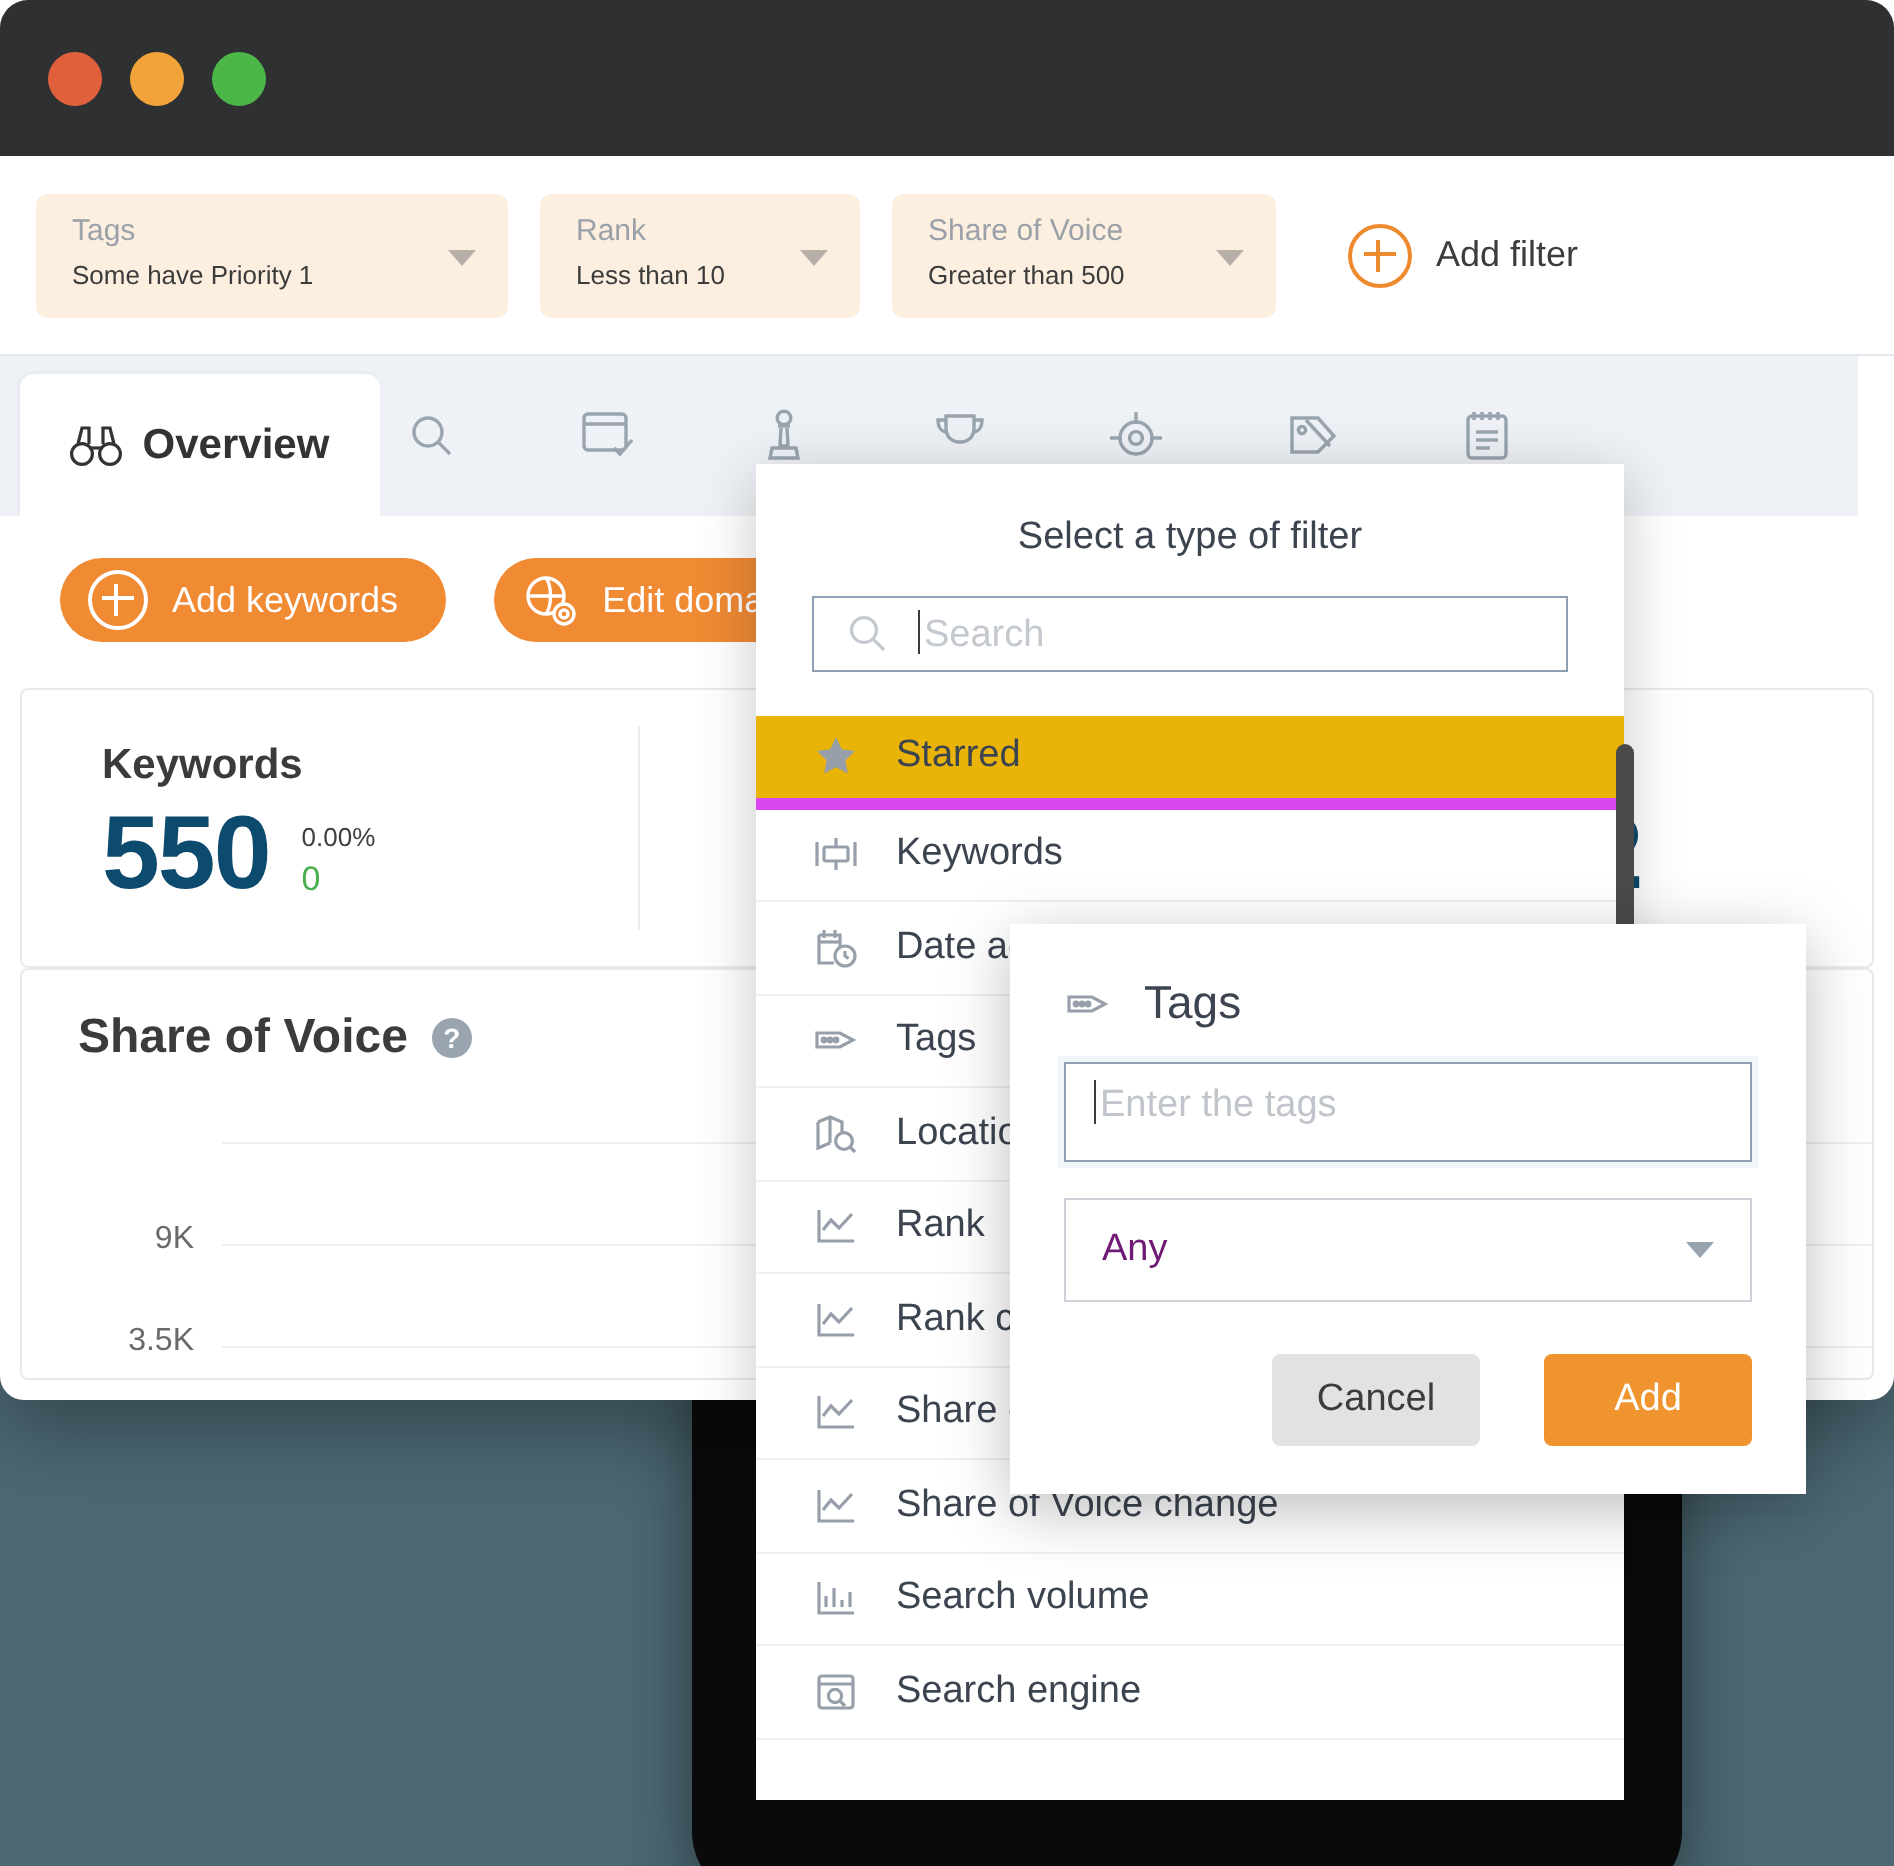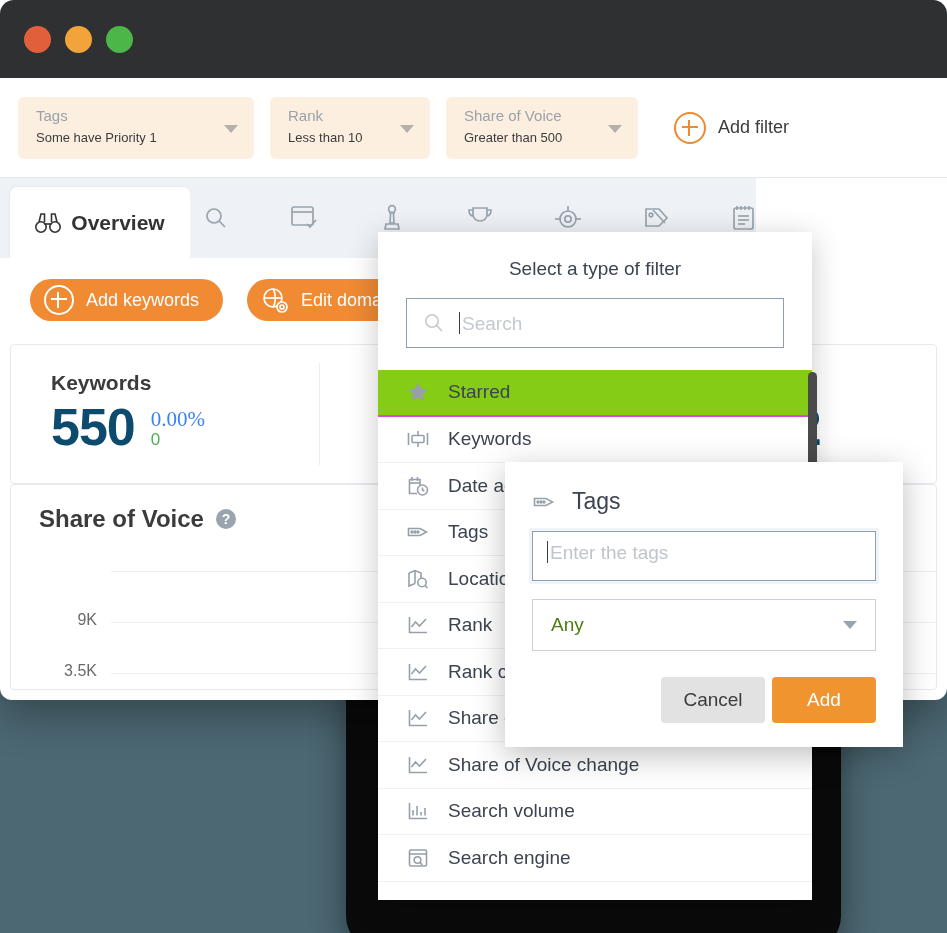--- a/index.html
+++ b/index.html
@@ -63,21 +63,21 @@
   }
   .plus-o:before,.plus-o:after{
     content:"";position:absolute;background:#ee8a2e;
   }
   .plus-o:before{left:6px;right:6px;top:12px;height:2px;}
   .plus-o:after{top:6px;bottom:6px;left:12px;width:2px;}
   .addfilter span{font-size:18px;color:#3c3c3c;}
 
   
   .tabstrip{
-    position:absolute;left:0;top:178px;width:756px;height:80px;
+    position:absolute;left:0;top:178px;width:929px;height:80px;
     background:#eef2f6;border-bottom:1px solid #dde3ea;
   }
   .tab-active{
     position:absolute;left:10px;top:9px;width:180px;height:72px;
     background:#fff;border-radius:7px 7px 0 0;
     display:flex;align-items:center;justify-content:center;gap:10px;
     box-shadow:-1px -1px 2px rgba(0,0,0,.04);
   }
   .tab-active .t-label{font-size:21px;font-weight:bold;color:#333;}
   .tabicons{
@@ -103,21 +103,21 @@
   
   .stats{position:absolute;left:10px;top:344px;width:927px;height:140px;
          background:#fff;border:1px solid #e6eaee;border-radius:4px;box-sizing:border-box;
          display:flex;}
   .stat{flex:1;padding:26px 0 0 40px;box-sizing:border-box;position:relative;}
   .stat + .stat:before{content:"";position:absolute;left:0;top:18px;bottom:18px;width:1px;background:#e9edf1;}
   .stat .s-label{font-size:21px;font-weight:bold;color:#3b3b3b;margin-bottom:2px;}
   .stat .s-row{display:flex;align-items:flex-start;gap:16px;}
   .stat .s-value{font-size:52px;font-weight:bold;color:#0c4a6e;line-height:60px;letter-spacing:-1px;}
   .stat .s-delta{padding-top:12px;}
-  .stat .s-pct{font-size:21px;color:#3b82f6;line-height:20px;font-family:Liberation Serif, serif;}
+  .stat .s-pct{font-size:13px;color:#404040;line-height:20px;}
   .stat .s-abs{font-size:17px;color:#4caf50;line-height:22px;}
 
   
   .sovcard{position:absolute;left:10px;top:484px;width:927px;height:206px;
            background:#fff;border:1px solid #e6eaee;border-radius:4px;box-sizing:border-box;
            overflow:hidden;}
   .sov-title{position:absolute;left:28px;top:20px;display:flex;align-items:center;gap:12px;}
   .sov-title .st{font-size:24px;font-weight:bold;color:#3b3b3b;}
   .qmark{width:20px;height:20px;border-radius:50%;background:#9aa4ae;color:#fff;
          font-size:14px;font-weight:bold;display:flex;align-items:center;justify-content:center;}
@@ -126,31 +126,31 @@
   .gtick{position:absolute;right:calc(100% + 14px);top:-11px;font-size:16px;color:#6a6a6a;white-space:nowrap;}
 
   
   .popover{
     position:absolute;left:378px;top:232px;width:434px;height:668px;
     background:#fff;box-shadow:0 6px 28px rgba(0,0,0,.22);
   }
   .pop-head{padding:26px 28px 0 28px;}
   .pop-title{font-size:19px;color:#3c4450;margin-bottom:18px;text-align:center;}
   .searchbox{
-    height:50px;border:1px solid #8f9fb2;display:flex;align-items:center;gap:14px;padding:0 16px;
+    height:38px;border:1px solid #8f9fb2;display:flex;align-items:center;gap:14px;padding:0 16px;
     box-sizing:border-box;
   }
   .searchbox .sv{font-size:19px;color:#c4c9cf;position:relative;}
   .caret-bar{display:inline-block;width:1px;height:22px;background:#3c3c3c;vertical-align:-4px;margin-right:2px;}
   .pop-list{margin-top:22px;}
   .pop-item{
     height:46.5px;display:flex;align-items:center;gap:18px;padding-left:28px;
     border-bottom:1px solid #eef0f2;box-sizing:border-box;cursor:pointer;
   }
-  .pop-item.sel{background:#84cc16;border-bottom:2px solid #d946ef;}
+  .pop-item.sel{background:#eab308;border-bottom:6px solid #d946ef;}
   .pop-item .pi-label{font-size:19px;color:#3c4450;white-space:nowrap;}
   .pop-item .pi-icon{width:24px;height:24px;color:#97a0aa;display:flex;align-items:center;justify-content:center;flex:none;}
   .pop-scroll{
     position:absolute;right:-5px;top:140px;width:9px;height:120px;background:#4a4a4a;border-radius:5px;
   }
 
   
   .tagmodal{
     position:absolute;left:505px;top:462px;width:398px;height:285px;
     background:#fff;box-shadow:0 8px 30px rgba(0,0,0,.26);
@@ -161,24 +161,24 @@
   .tm-icon{width:24px;height:24px;color:#97a0aa;display:flex;align-items:center;justify-content:center;}
   .tm-input{
     height:50px;border:1px solid #8f9fb2;box-shadow:0 0 0 3px rgba(160,190,225,.16);
     display:flex;align-items:flex-end;padding:16px 14px;box-sizing:border-box;
   }
   .tm-input .ph{font-size:19px;color:#c0c5cb;}
   .tm-select{
     margin-top:18px;height:52px;border:1px solid #ccd2d8;display:flex;align-items:center;
     justify-content:space-between;padding:0 18px;box-sizing:border-box;
   }
-  .tm-select .sv{font-size:19px;color:#4d7c0f;}
+  .tm-select .sv{font-size:19px;color:#701a75;}
   .tm-select .caret{width:0;height:0;border-left:7px solid transparent;border-right:7px solid transparent;
                     border-top:8px solid #9aa4ae;}
-  .tm-actions{display:flex;justify-content:flex-end;gap:7px;margin-top:26px;}
+  .tm-actions{display:flex;justify-content:flex-end;gap:32px;margin-top:26px;}
   .btn-grey{width:104px;height:46px;background:#e2e2e2;color:#3c3c3c;border:none;border-radius:4px;
             font-size:19px;cursor:pointer;font-family:inherit;}
   .btn-add{width:104px;height:46px;background:#f0942f;color:#fff;border:none;border-radius:4px;
            font-size:19px;cursor:pointer;font-family:inherit;}
   svg{display:block;}
 </style>
 </head>
 <body>
 
 <div class="stage">

